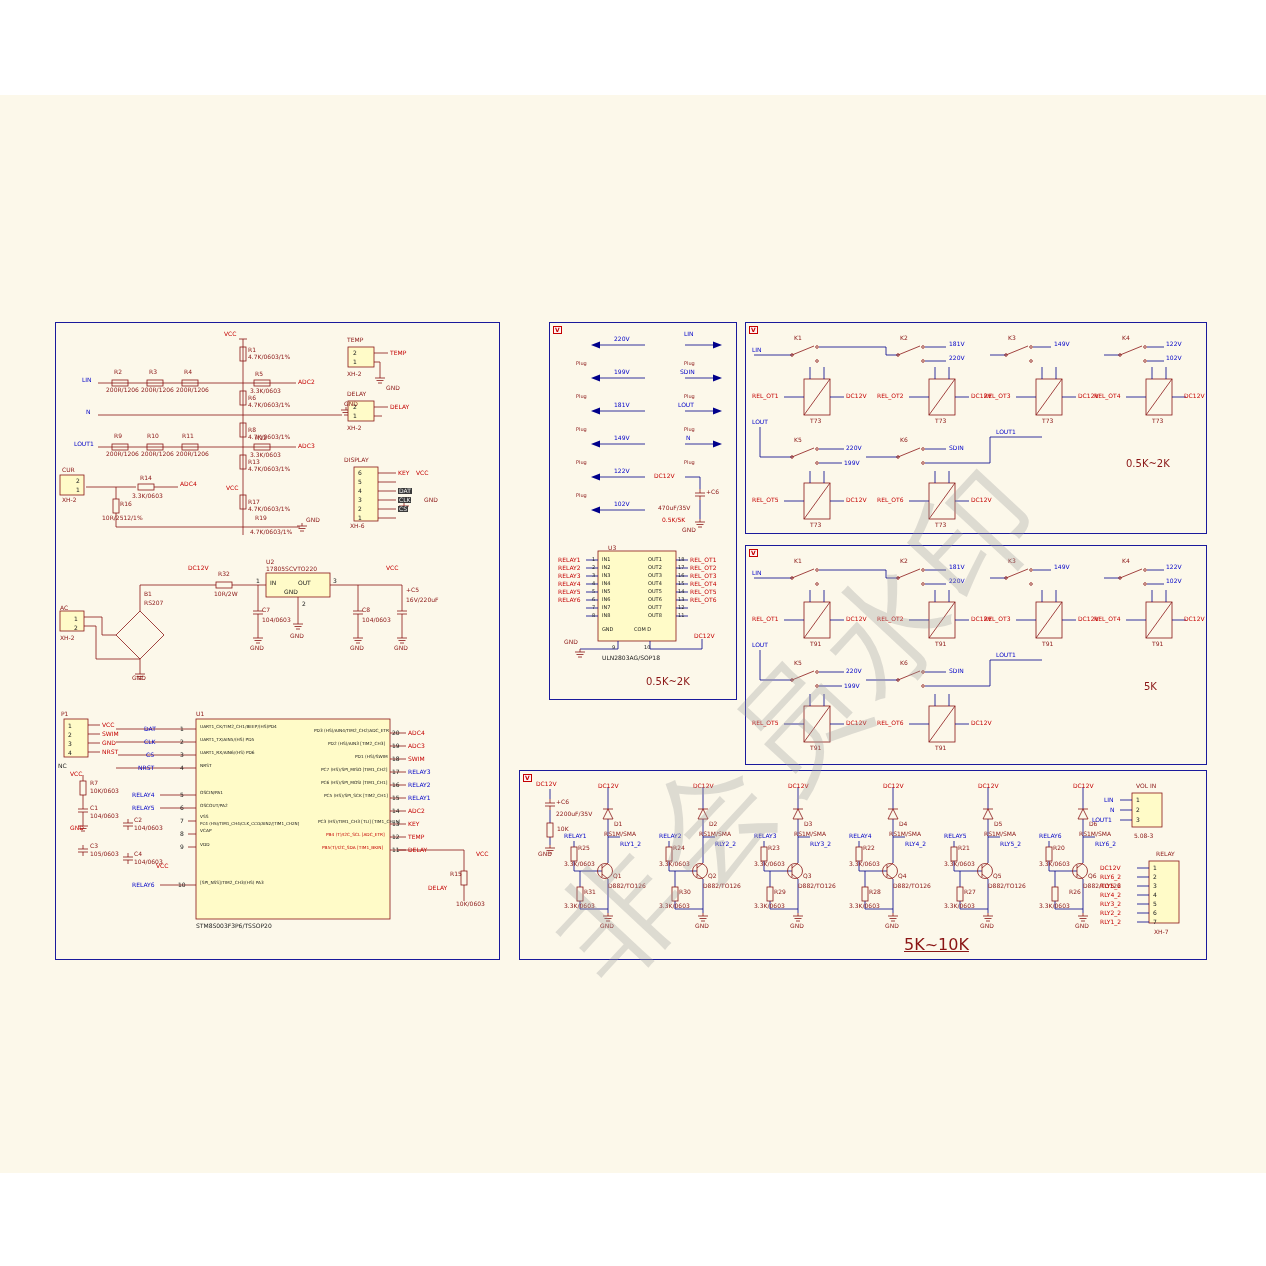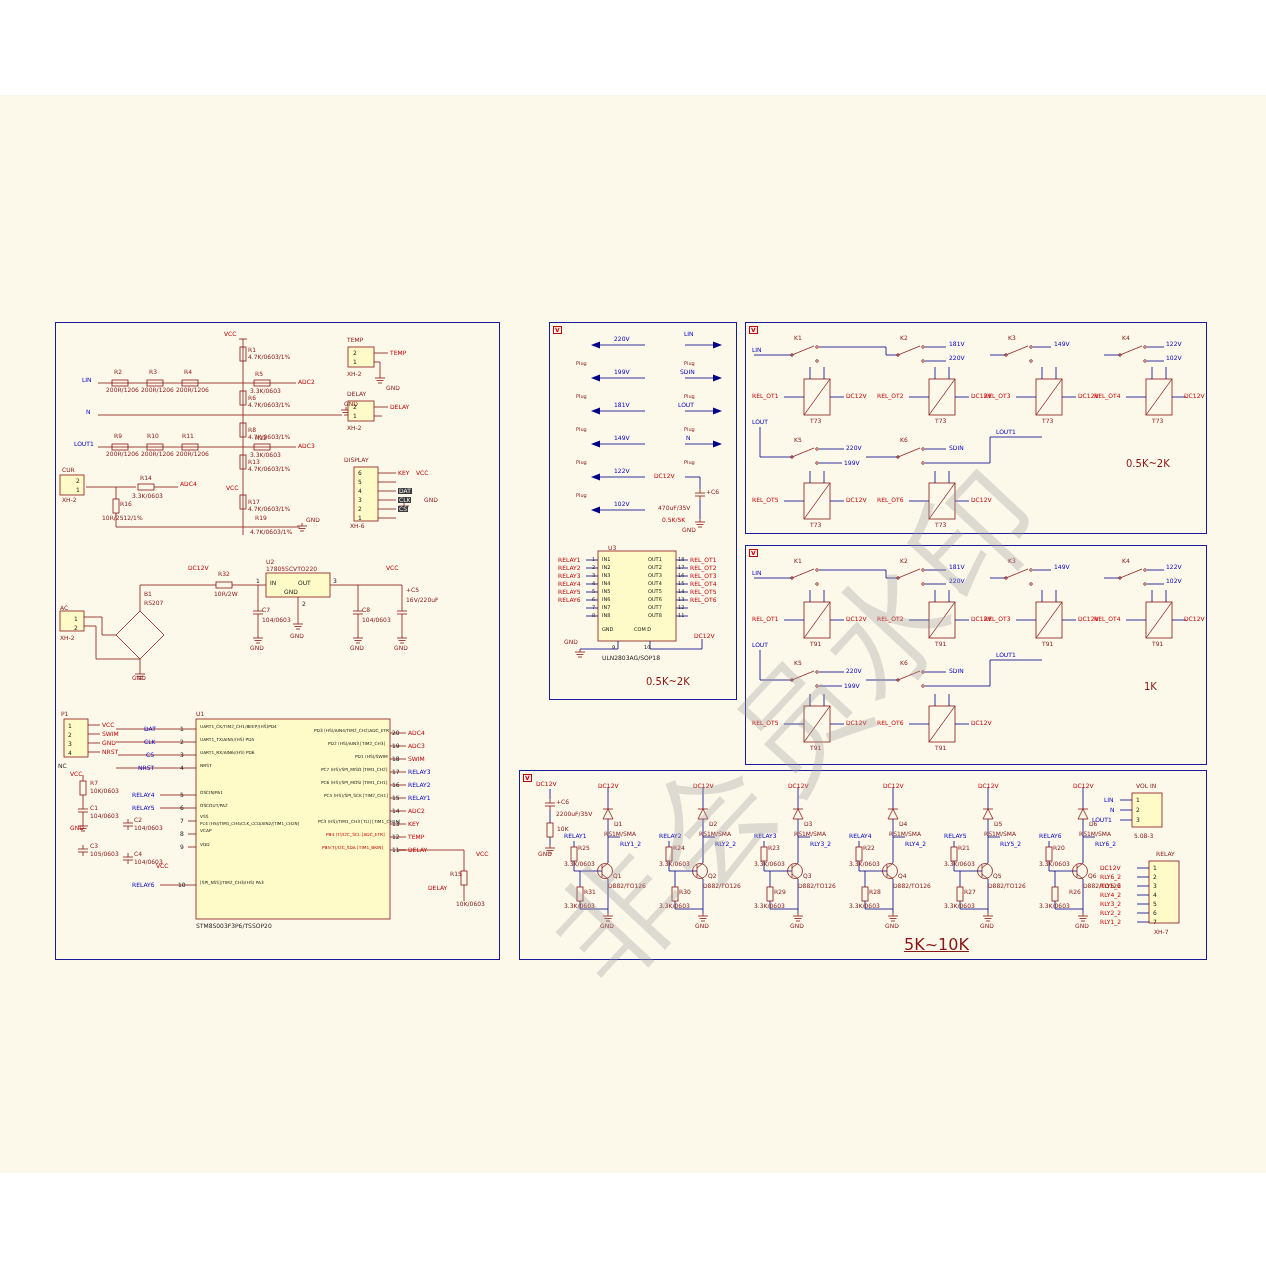--- a/index.html
+++ b/index.html
@@ -515,21 +515,21 @@
     <span class="lbl c-b" style="left: 98px; top: 137px;">199V</span>
     <span class="lbl c-m" style="left: 154px; top: 114px;">K6</span>
     <span class="lbl c-b" style="left: 203px; top: 122px;">SDIN</span>
     <span class="lbl c-b" style="left: 250px; top: 106px;">LOUT1</span>
     <span class="lbl c-r" style="left: 6px; top: 174px;">REL_OT5</span>
     <span class="lbl c-r" style="left: 100px; top: 174px;">DC12V</span>
     <span class="lbl c-m" style="left: 64px; top: 199px;">T91</span>
     <span class="lbl c-r" style="left: 131px; top: 174px;">REL_OT6</span>
     <span class="lbl c-r" style="left: 225px; top: 174px;">DC12V</span>
     <span class="lbl c-m" style="left: 189px; top: 199px;">T91</span>
-    <span class="lbl c-m" style="left: 398px; top: 136px; font-size: 10px;">1K</span>
+    <span class="lbl c-m" style="left: 398px; top: 136px; font-size: 10px;">5K</span>
   </div>
 
 <div class="block" id="block-bottom">
   <svg width="688" height="190" viewBox="0 0 688 190">
     <path class="w" d="M30 18 V28 M30 39 V52 M30 66 V74"></path>
     <rect class="cmp" x="27" y="52" width="6" height="14"></rect>
     <use href="#cap" x="30" y="28"></use>
       <use href="#gnd" x="30" y="74"></use>
     <use href="#cell" x="60" y="0"></use>
       <use href="#cell" x="155" y="0"></use>

